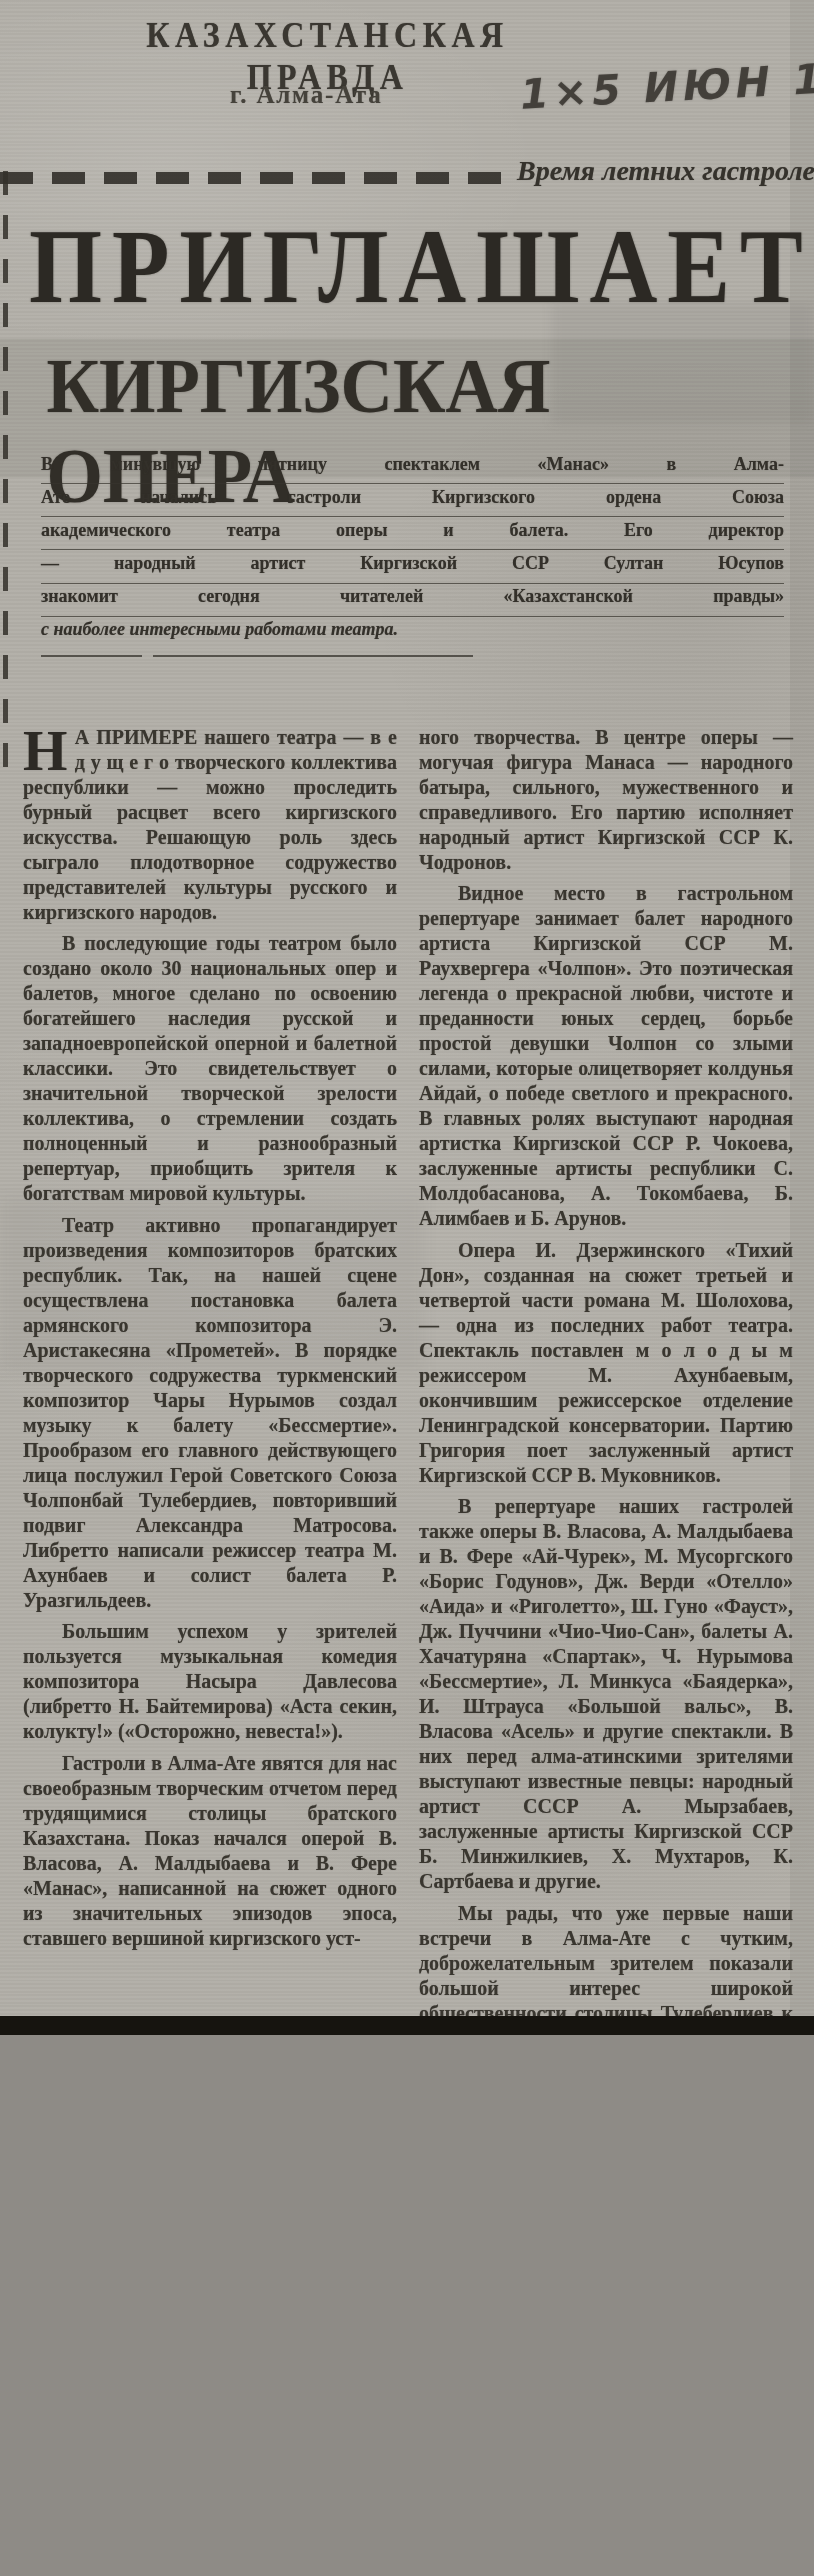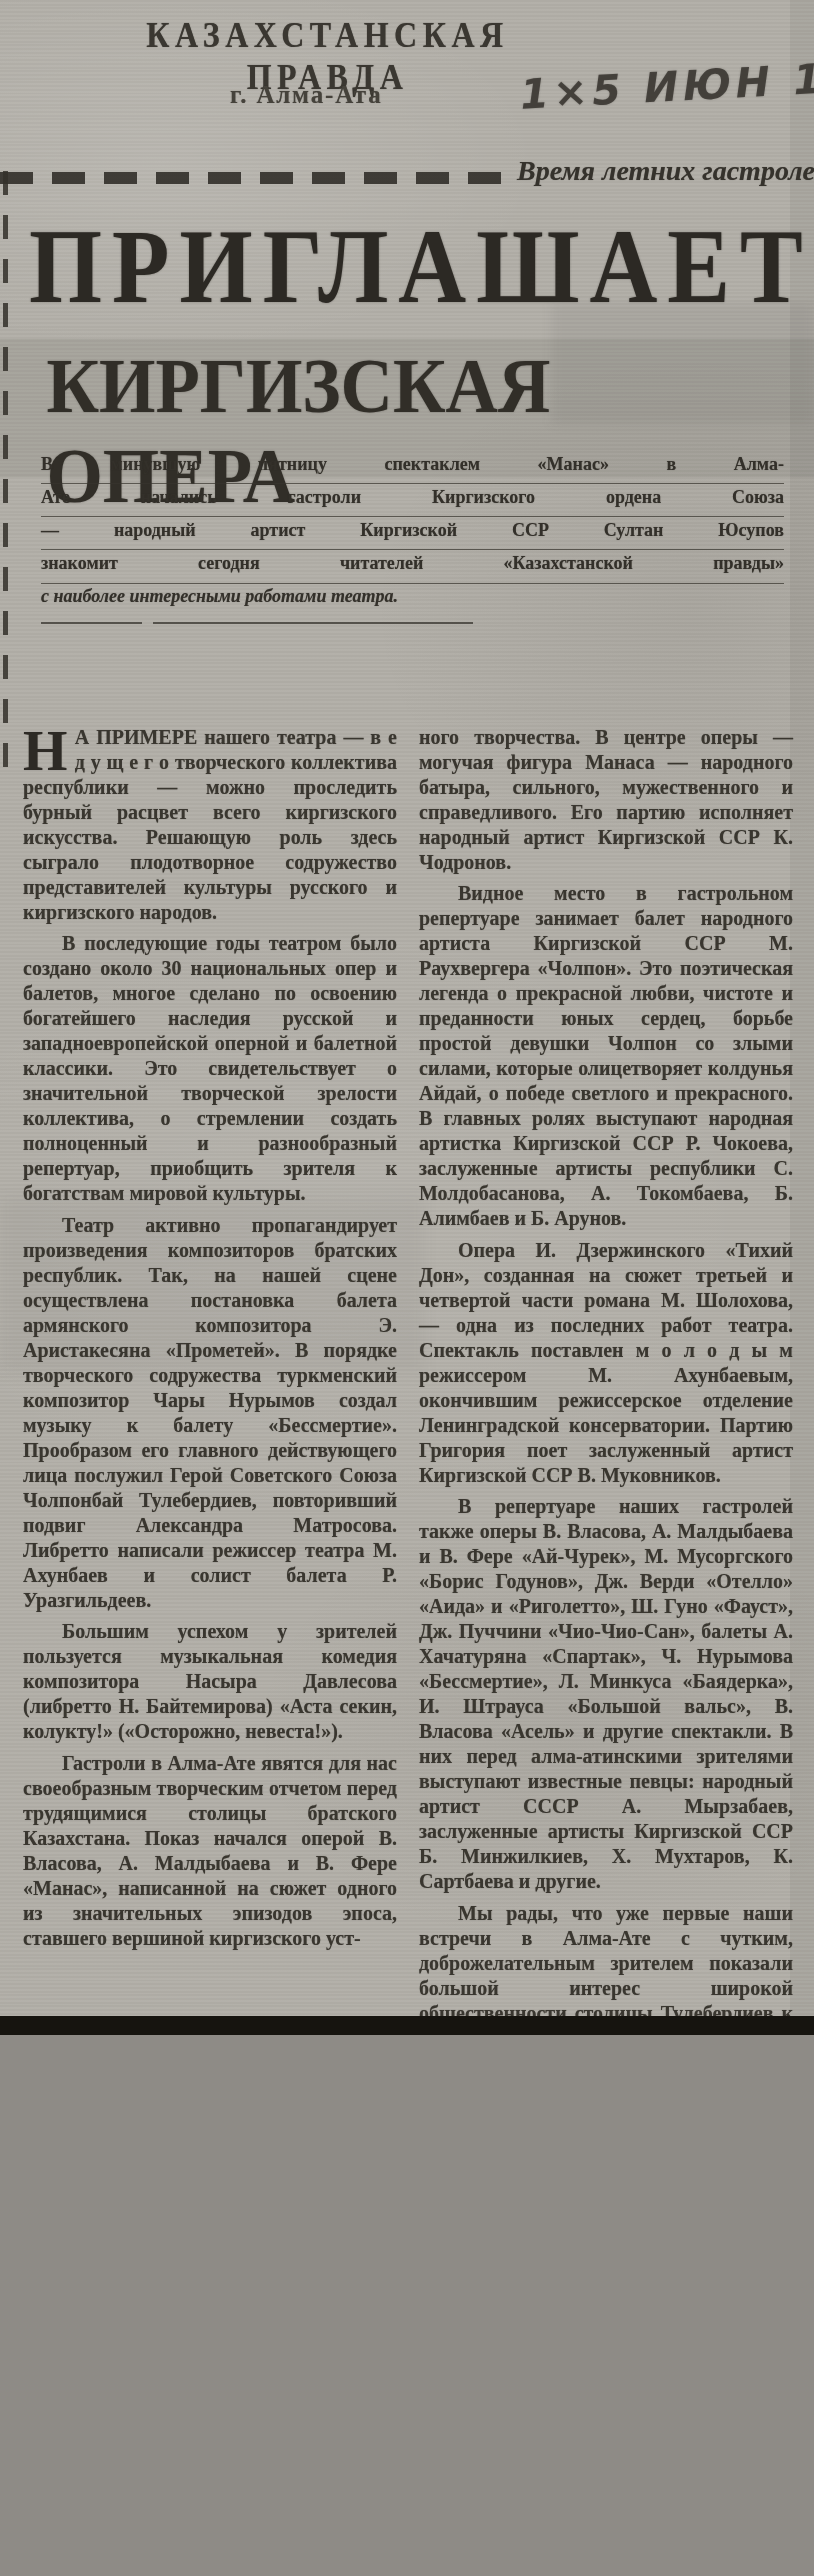--- a/index.html
+++ b/index.html
@@ -133,20 +133,21 @@
   <div class="kicker-dashes"></div>
   <div class="kicker">Время летних гастролей</div>
   <div class="left-dash-border"></div>
 
   <h1 class="headline1">ПРИГЛАШАЕТ</h1>
   <h1 class="headline2">КИРГИЗСКАЯ ОПЕРА</h1>
 
   <div class="lede">
     <div class="lede-line">В минувшую пятницу спектаклем «Манас» в Алма-</div>
     <div class="lede-line">Ате начались гастроли Киргизского ордена Союза</div>
+    <div class="lede-line">академического театра оперы и балета. Его директор</div>
     <div class="lede-line">— народный артист Киргизской ССР Султан Юсупов</div>
     <div class="lede-line">знакомит сегодня читателей «Казахстанской правды»</div>
     <div class="lede-line last">с наиболее интересными работами театра.</div>
     <div class="lede-end-rule"></div>
   </div>
 
   <div class="columns">
     <div class="col">
       <p class="first"><span class="dropcap">Н</span><span>А ПРИМЕРЕ нашего театра — в е д у щ е г о творческого коллектива республики — можно проследить бурный расцвет всего киргизского искусства. Решающую роль здесь сыграло плодотворное содружество представителей культуры русского и киргизского народов.</span></p>
       <p>В последующие годы театром было создано около 30 национальных опер и балетов, многое сделано по освоению богатейшего наследия русской и западноевропейской оперной и балетной классики. Это свидетельствует о значительной творческой зрелости коллектива, о стремлении создать полноценный и разнообразный репертуар, приобщить зрителя к богатствам мировой культуры.</p>

